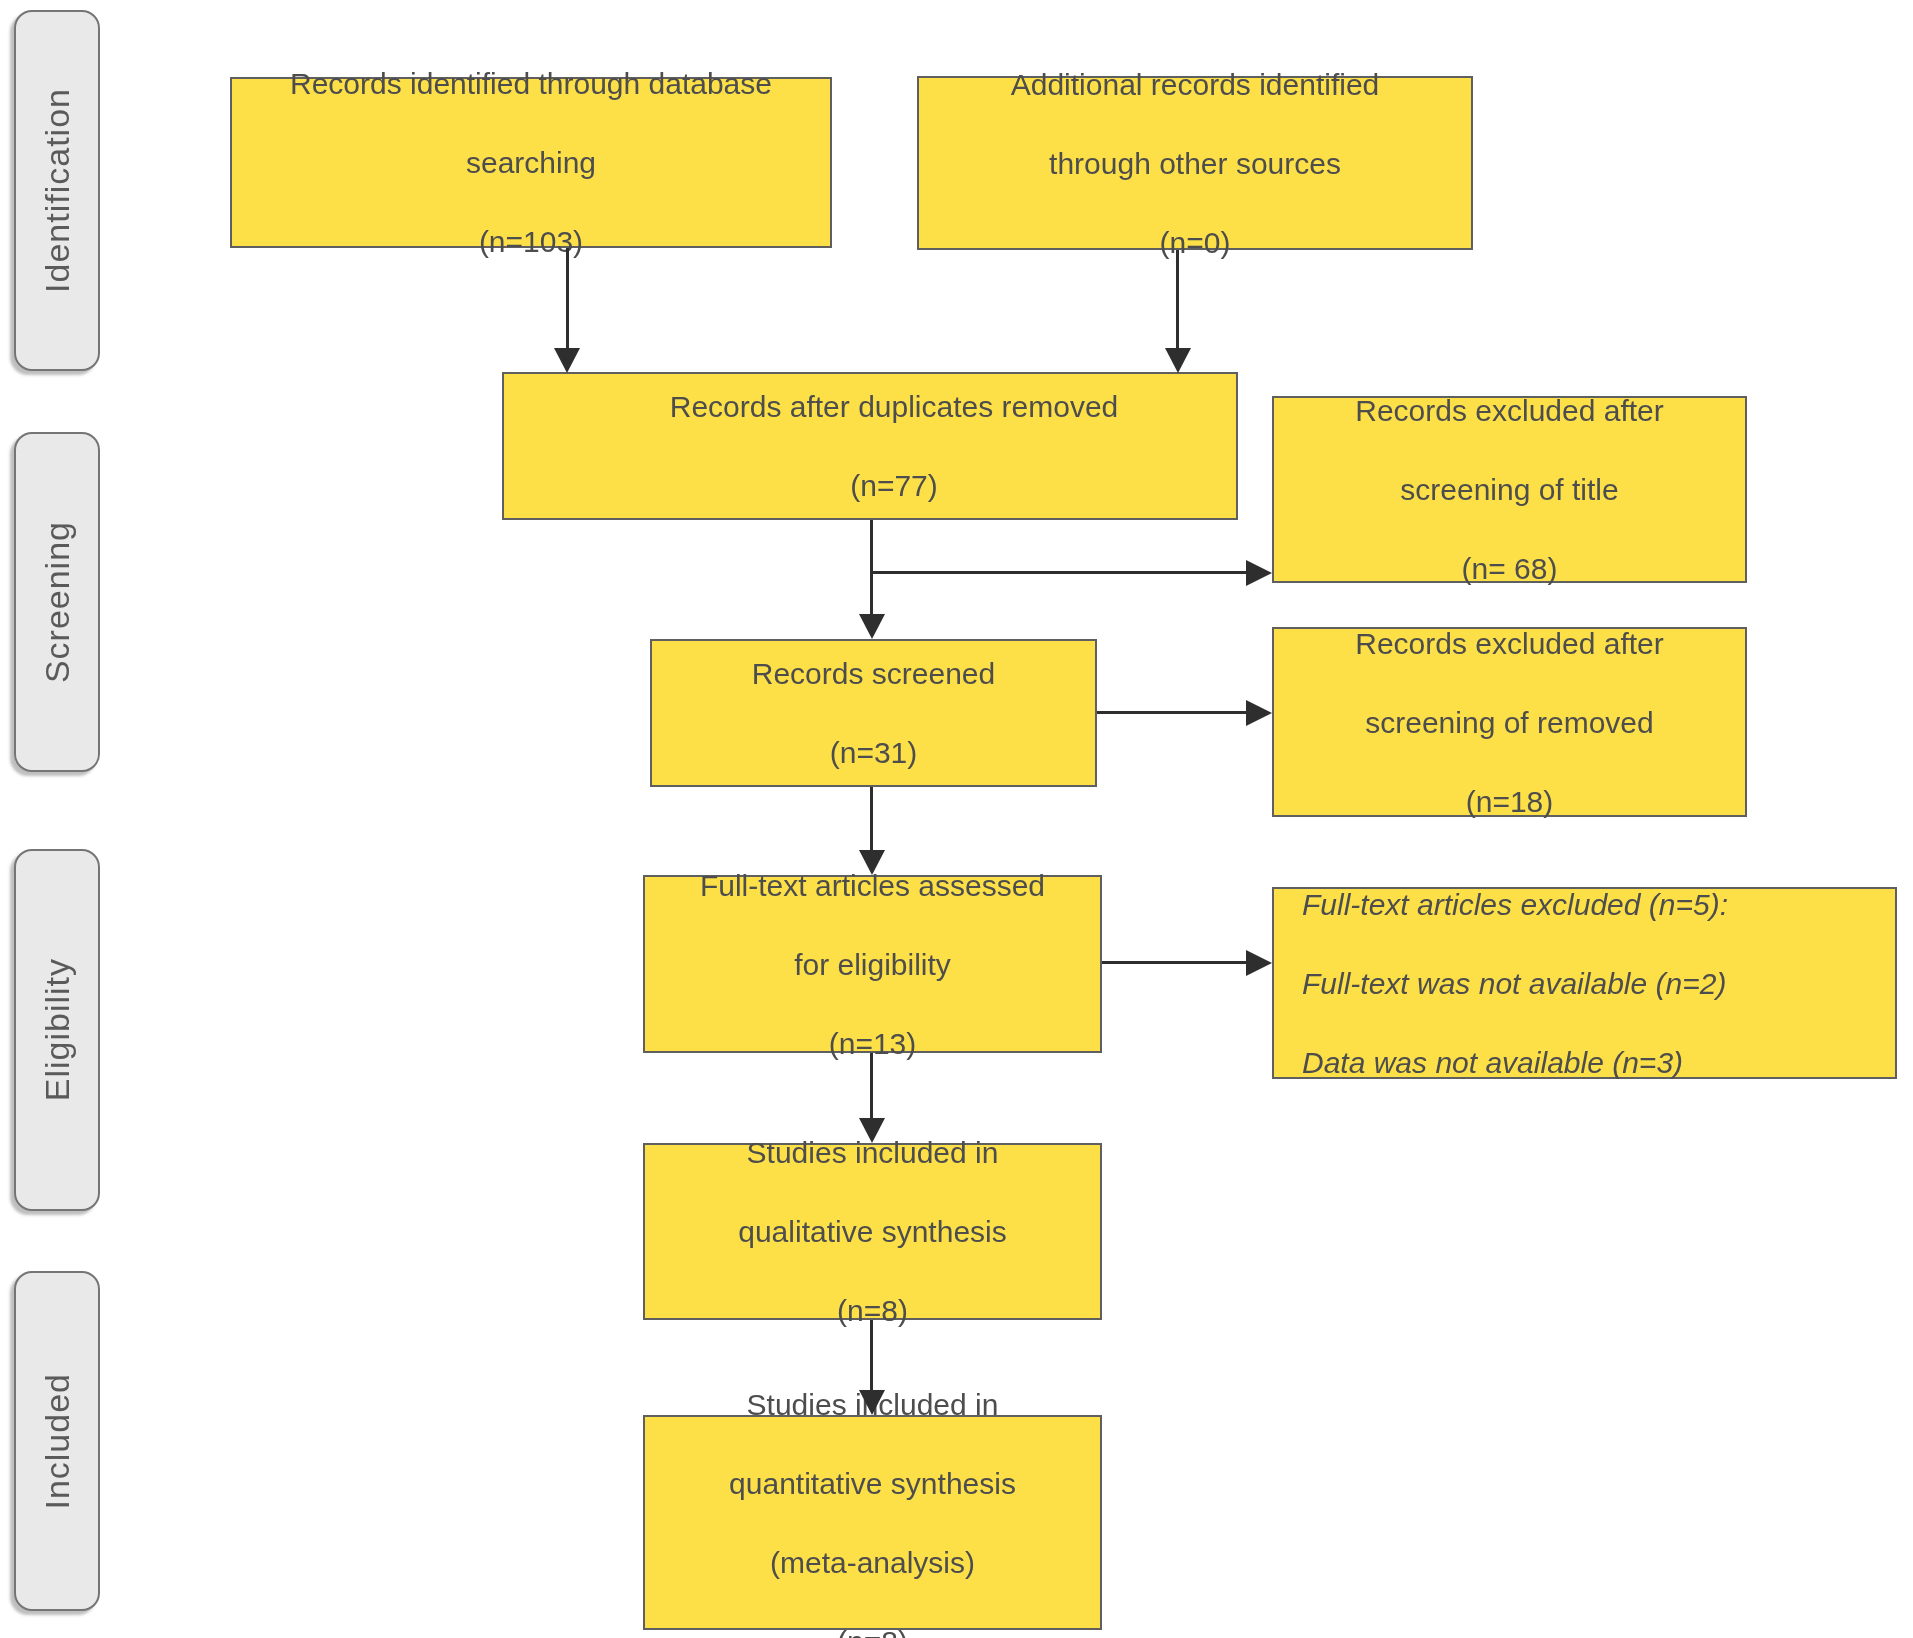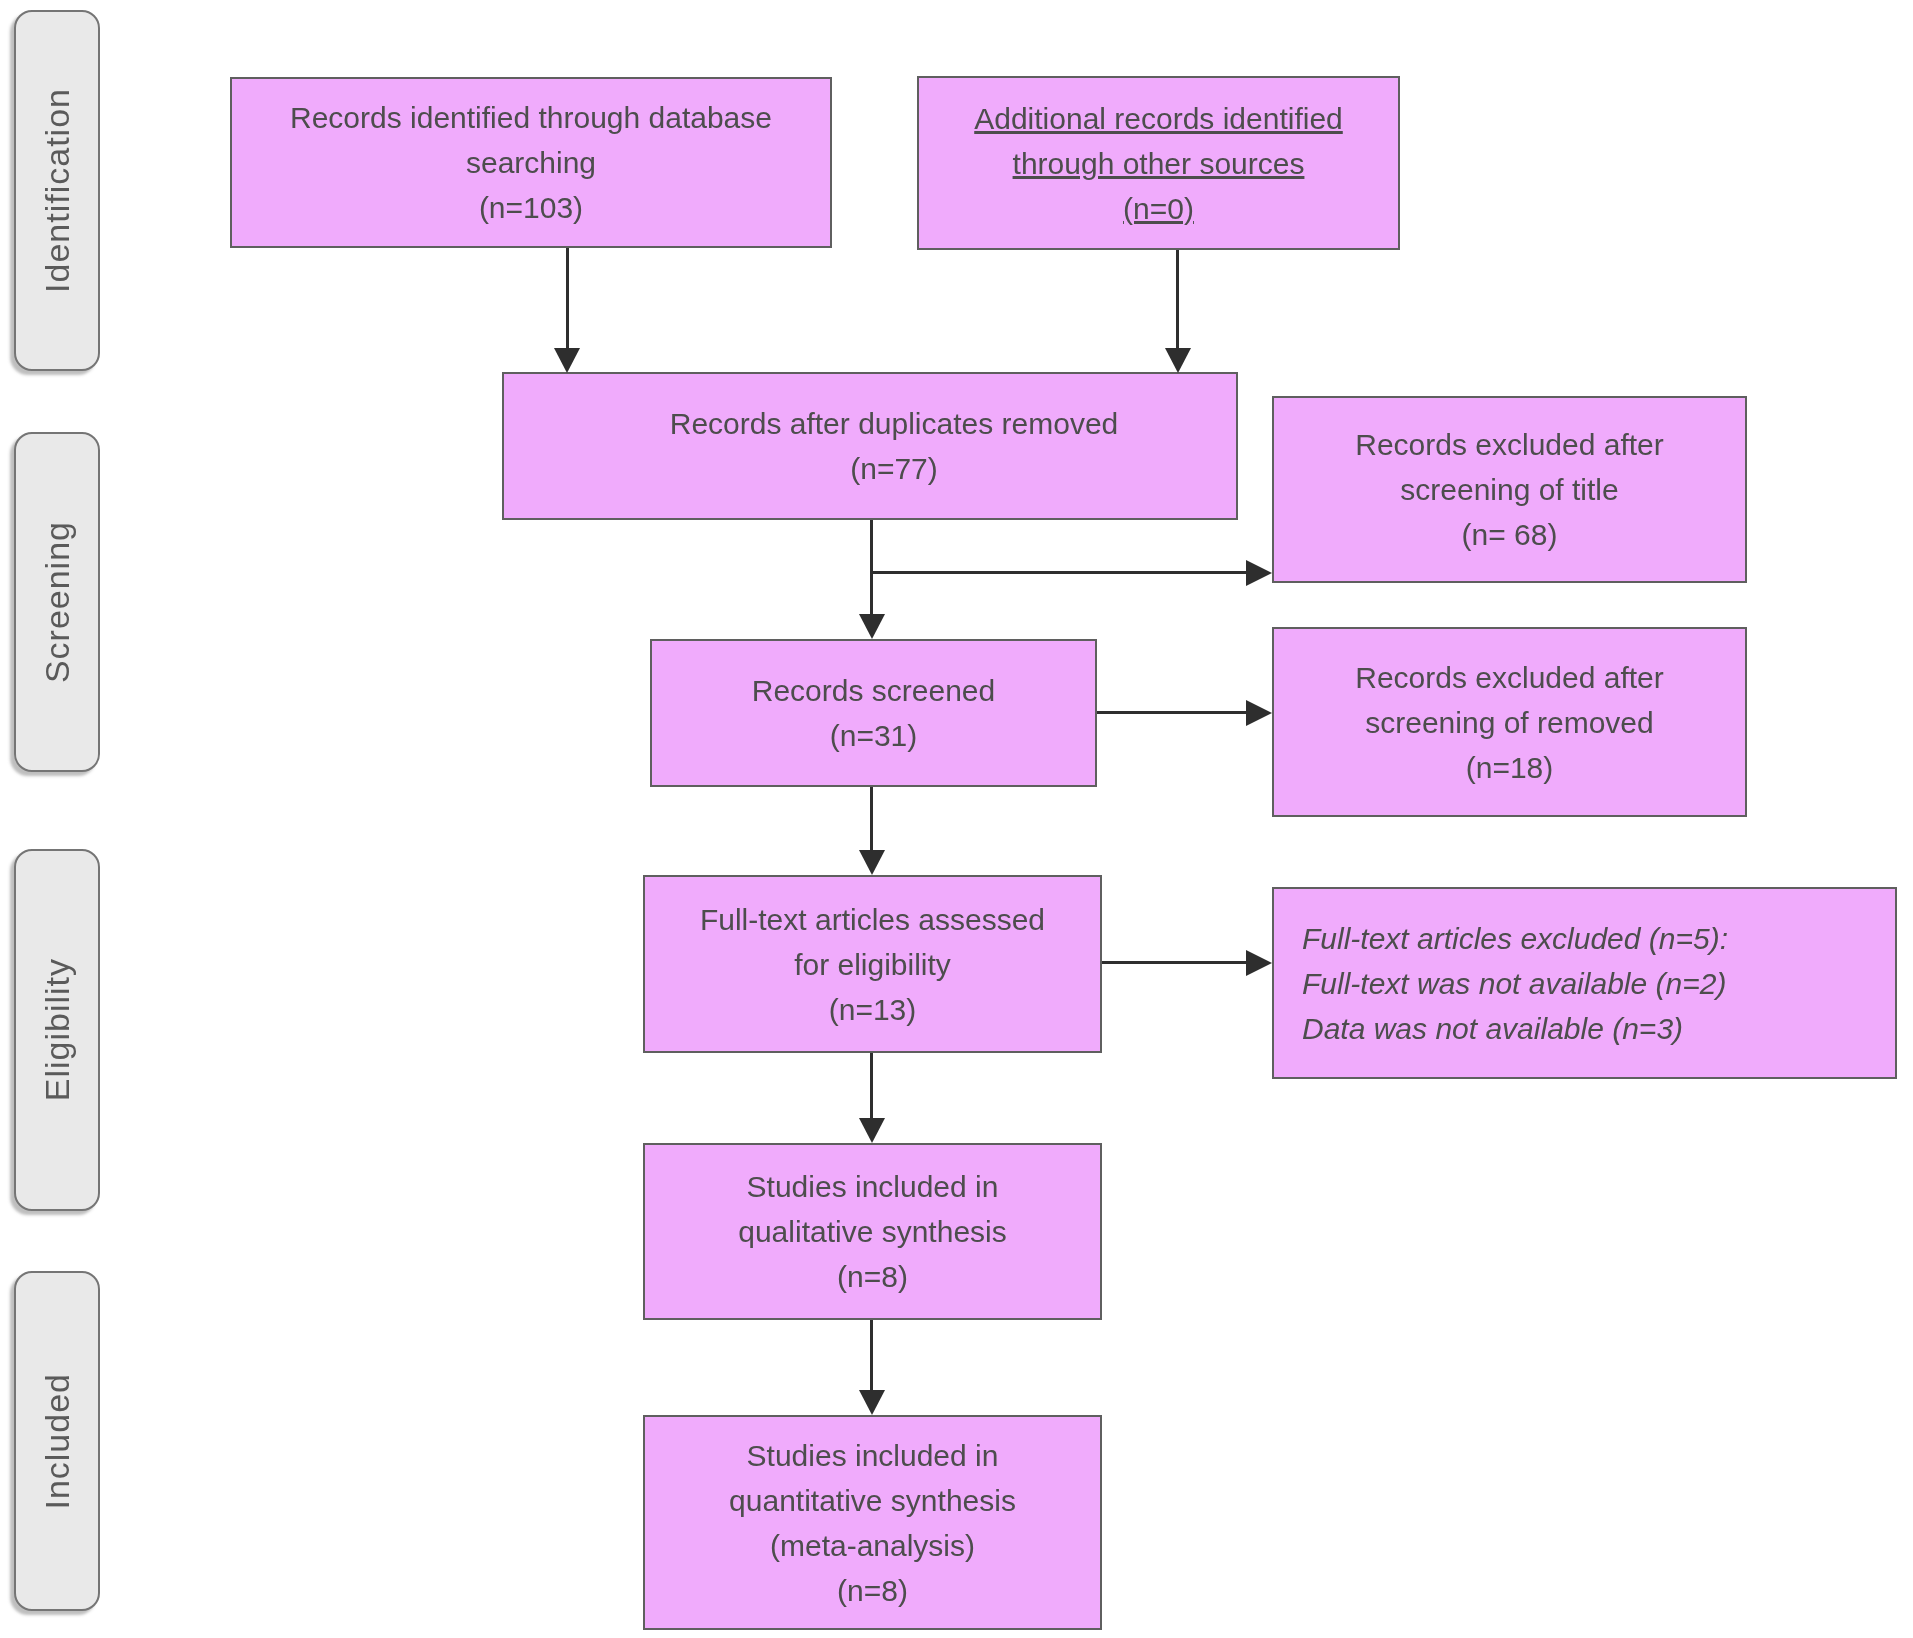--- a/index.html
+++ b/index.html
@@ -24,29 +24,30 @@
   .stage-pill .vtext{
     writing-mode:vertical-rl;
     transform:rotate(180deg);
     font-size:34px;
     color:#5a5a5a;
     letter-spacing:1px;
     white-space:nowrap;
   }
   .node{
     position:absolute;
-    background:#f0abfc;
+    background:#fde047;
     border:2.5px solid #5f5f5f;
     box-sizing:border-box;
     display:flex;flex-direction:column;
     align-items:center;justify-content:center;
     text-align:center;
     font-size:30px;
     line-height:45px;
     color:#4d4d4d;
+    gap:34px;
   }
   .node.left-align{
     align-items:flex-start;
     text-align:left;
     padding-left:28px;
     padding-right:10px;
     font-style:italic;
   }
   .vline{position:absolute;width:3px;background:#2e2e2e;}
   .hline{position:absolute;height:3px;background:#2e2e2e;}
@@ -80,21 +81,21 @@
   <div class="stage-pill" style="top:1271px;height:340px;">
     <span class="vtext">Included</span>
   </div>
 
   <div class="node" style="left:230px;top:77px;width:602px;height:171px;">
     <div>Records identified through database</div>
     <div>searching</div>
     <div>(n=103)</div>
   </div>
 
-  <div class="node" style="left:917px;top:76px;width:483px;height:174px;text-decoration:underline;">
+  <div class="node" style="left:917px;top:76px;width:556px;height:174px;">
     <div>Additional records identified</div>
     <div>through other sources</div>
     <div>(n=0)</div>
   </div>
 
   <div class="node" style="left:502px;top:372px;width:736px;height:148px;padding-left:48px;">
     <div>Records after duplicates removed</div>
     <div>(n=77)</div>
   </div>
 

